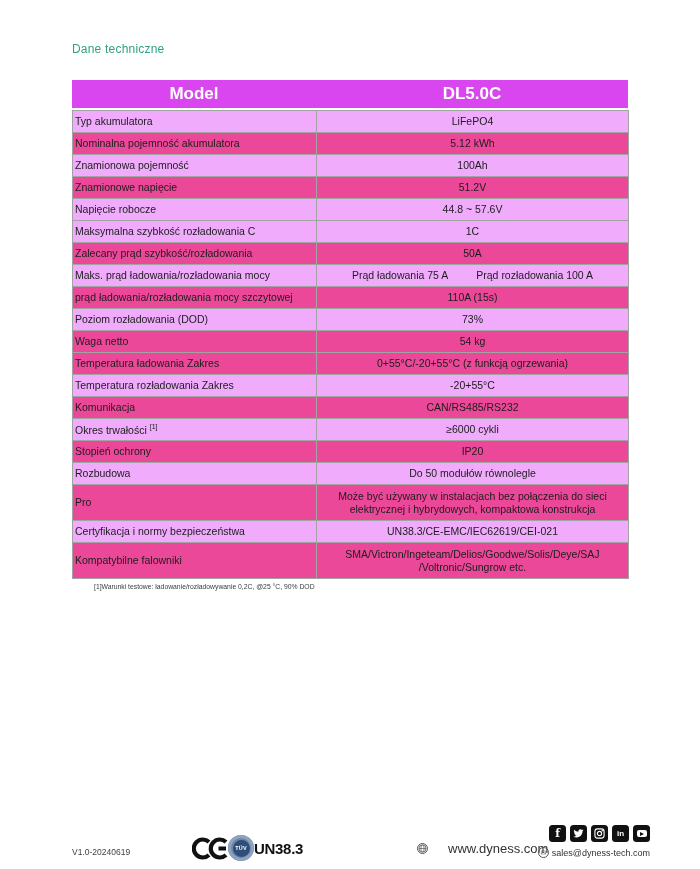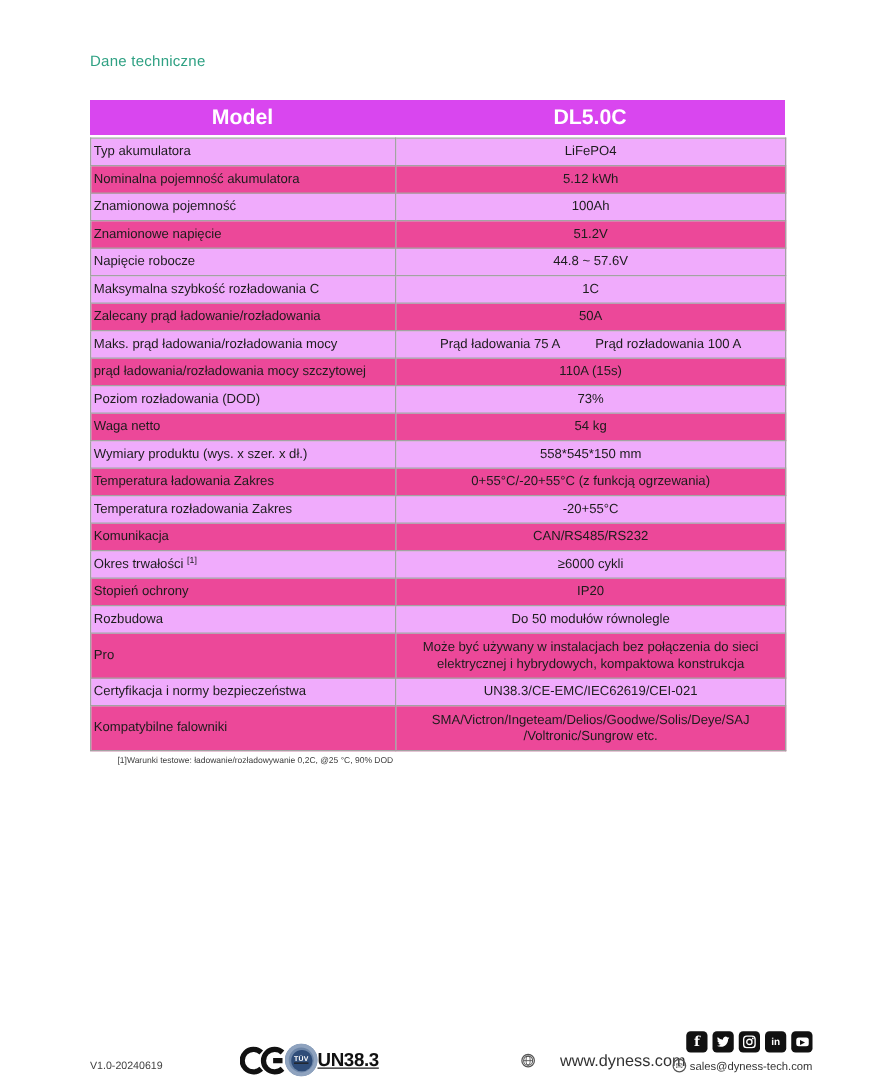--- a/index.html
+++ b/index.html
@@ -25,21 +25,21 @@
   tr.odd{background:#f0abfc;}
   tr.tall td{height:33px;}
   td.label-cell{padding-left:30px;border-right:1px solid #6e6e6e;}
   td.label-cell sup{font-size:7px;}
   td.value-cell{text-align:center;}
   .vpart{display:inline-block;margin:0 14px;}
   .footnote{margin:4px 0 0 22px;font-size:6.8px;color:#3c3c3c;}
 
   
   .f-version{position:absolute;left:72px;bottom:12px;font-size:8.5px;color:#3f3f3f;}
-  .f-cert{position:absolute;left:192px;bottom:8px;display:flex;align-items:center;gap:0;text-decoration:underline;}
+  .f-cert{position:absolute;left:192px;bottom:8px;display:flex;align-items:center;gap:0;}
   .ce-mark svg{display:block;}
   .tuv-badge{
     width:26px;height:26px;border-radius:50%;background:#6d86a8;
     display:flex;align-items:center;justify-content:center;
     box-shadow:inset 0 0 0 3px #8fa3bf;
   }
   .tuv-inner{
     width:17px;height:17px;border-radius:50%;background:#2f4d79;
     display:flex;align-items:center;justify-content:center;
     color:#fff;font-size:5.5px;font-weight:700;letter-spacing:.2px;
@@ -100,42 +100,38 @@
         </tr>
         <tr class="odd">
           <td class="label-cell">Napięcie robocze</td>
           <td class="value-cell">44.8 ~ 57.6V</td>
         </tr>
         <tr class="odd">
           <td class="label-cell">Maksymalna szybkość rozładowania C</td>
           <td class="value-cell">1C</td>
         </tr>
         <tr class="even">
-          <td class="label-cell">Zalecany prąd ładowanie/rozładowania</td>
+          <td class="label-cell">Zalecany prąd szybkość/rozładowania</td>
           <td class="value-cell">50A</td>
         </tr>
         <tr class="odd">
           <td class="label-cell">Maks. prąd ładowania/rozładowania mocy</td>
           <td class="value-cell"><span class="vpart">Prąd ładowania 75 A</span><span class="vpart">Prąd rozładowania 100 A</span></td>
         </tr>
         <tr class="even">
           <td class="label-cell">prąd ładowania/rozładowania mocy szczytowej</td>
           <td class="value-cell">110A (15s)</td>
         </tr>
         <tr class="odd">
           <td class="label-cell">Poziom rozładowania (DOD)</td>
           <td class="value-cell">73%</td>
         </tr>
         <tr class="even">
           <td class="label-cell">Waga netto</td>
           <td class="value-cell">54 kg</td>
-        </tr>
-        <tr class="odd">
-          <td class="label-cell">Wymiary produktu (wys. x szer. x dł.)</td>
-          <td class="value-cell">558*545*150 mm</td>
         </tr>
         <tr class="even">
           <td class="label-cell">Temperatura ładowania Zakres</td>
           <td class="value-cell">0+55°C/-20+55°C (z funkcją ogrzewania)</td>
         </tr>
         <tr class="odd">
           <td class="label-cell">Temperatura rozładowania Zakres</td>
           <td class="value-cell">-20+55°C</td>
         </tr>
         <tr class="even">

